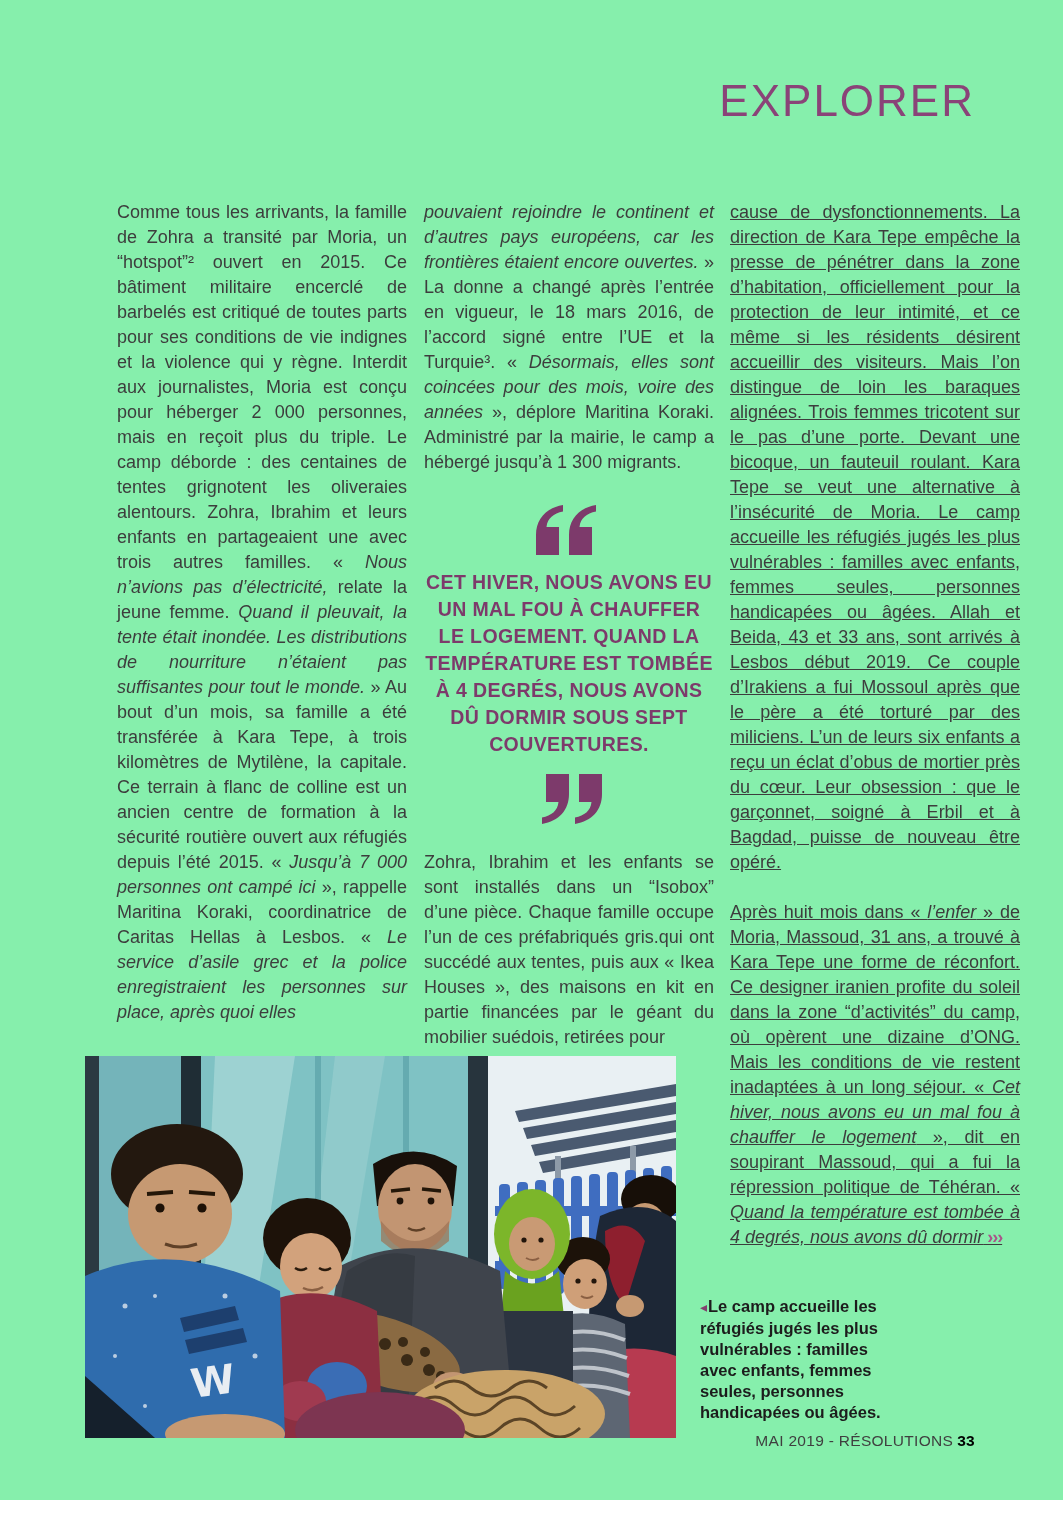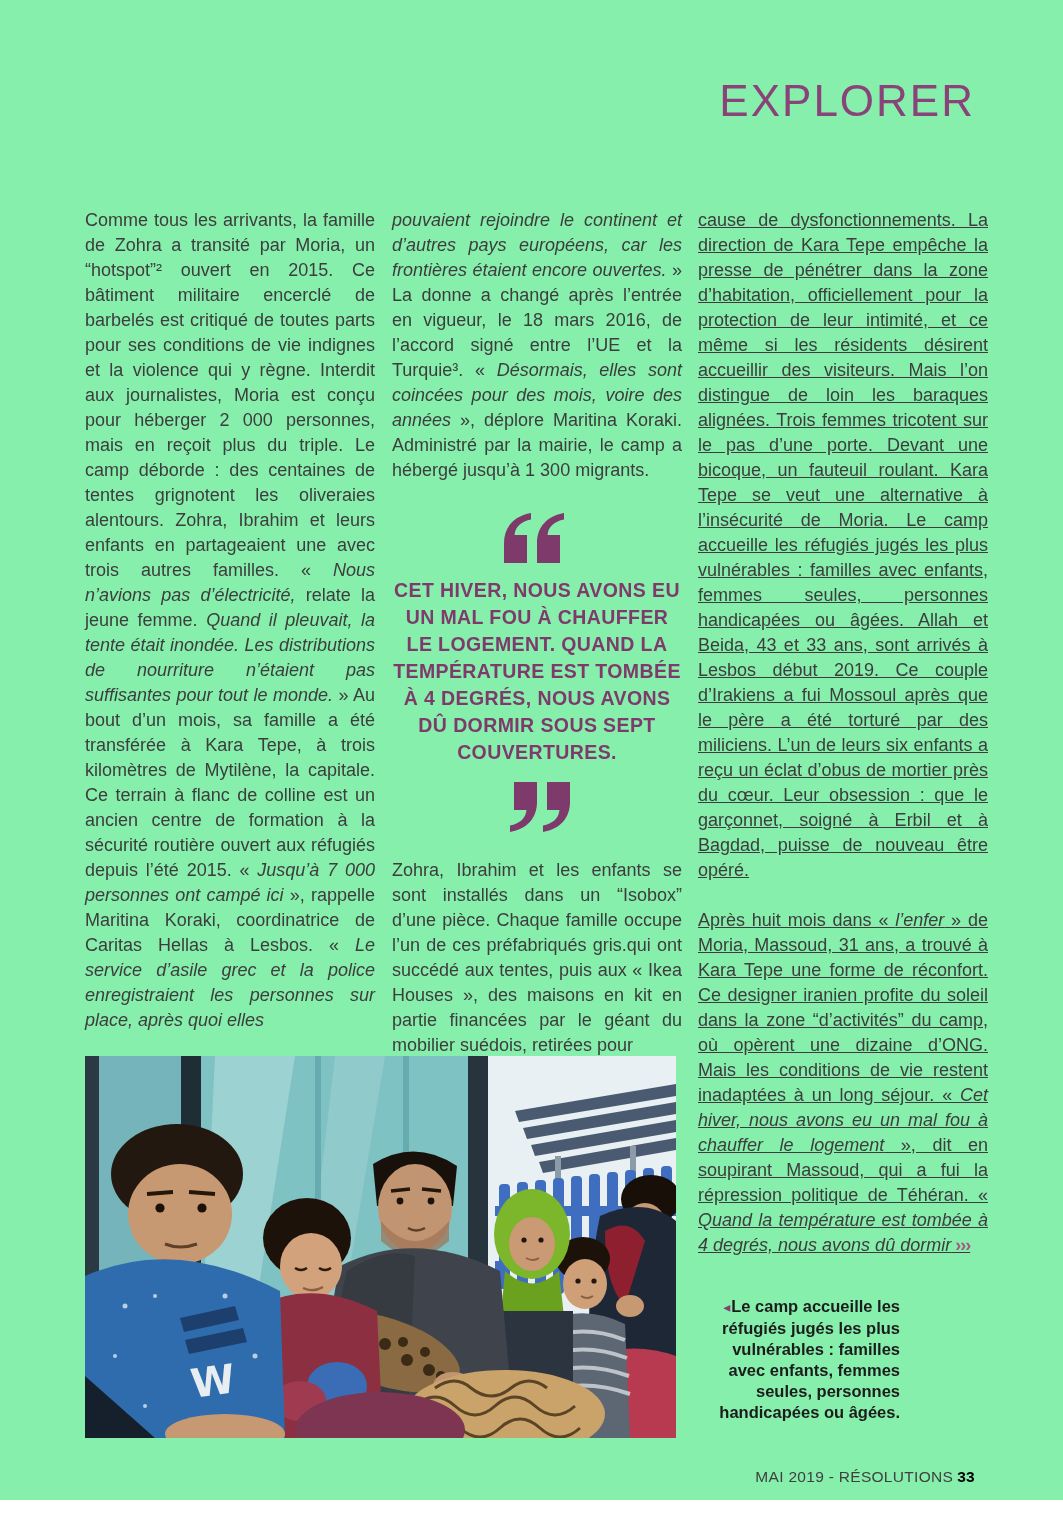--- a/index.html
+++ b/index.html
@@ -10,24 +10,25 @@
     font-family:"Liberation Sans","DejaVu Sans",sans-serif;
     overflow:hidden;
   }
   .header-title{
     position:absolute;top:76px;right:88px;
     font-size:44px;font-weight:300;letter-spacing:2px;
     color:#8a4378;
     font-family:"Liberation Sans","DejaVu Sans",sans-serif;
   }
   .col{
-    position:absolute;top:208px;width:290px;
+    position:absolute;top:200px;width:290px;
     font-size:18px;line-height:25px;color:#3d3d3d;
     text-align:justify;
     hyphens:auto;
+    margin-left:32px;
   }
   .col p{margin:0;}
   .col p + p{margin-top:25px;}
   #col1{left:85px;}
   #col2{left:392px;}
   #col3{left:698px;text-decoration:underline;}
   .seg-italic{font-style:italic;}
   .seg-regular{font-style:normal;}
   .seg-chevron{color:#a9538a;font-weight:bold;letter-spacing:-1px;white-space:nowrap;}
   .quote-block{
@@ -42,25 +43,25 @@
     letter-spacing:0.4px;
     color:#7d3a6b;text-align:center;text-transform:uppercase;
   }
   .photo{
     position:absolute;left:85px;top:1056px;width:591px;height:382px;
     overflow:hidden;
   }
   .caption{
     position:absolute;left:700px;top:1296px;width:200px;
     font-size:16.5px;line-height:21px;font-weight:bold;color:#1c1c1c;
-    text-align:right;
+    text-align:left;
   }
   .caption .marker{color:#82406f;font-size:14px;margin-right:1px;}
   .footer{
-    position:absolute;top:1468px;right:88px;
+    position:absolute;top:1432px;right:88px;
     font-size:15.5px;color:#3f3f3f;letter-spacing:0.3px;
   }
   .footer .page-num{font-weight:bold;color:#000;margin-left:4px;}
 </style>
 </head>
 <body>
 
 <div class="page">
 
   <div class="header-title">EXPLORER</div>

